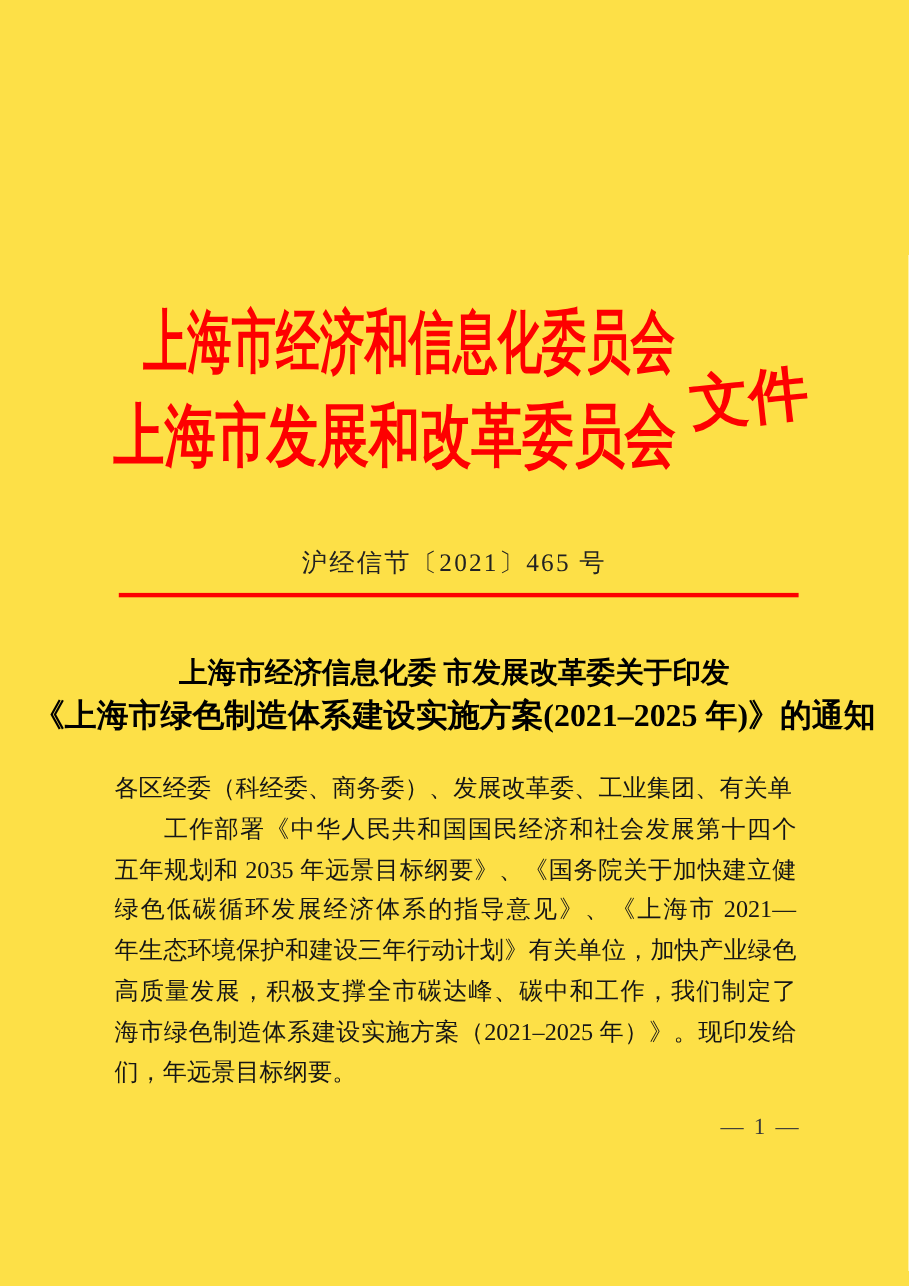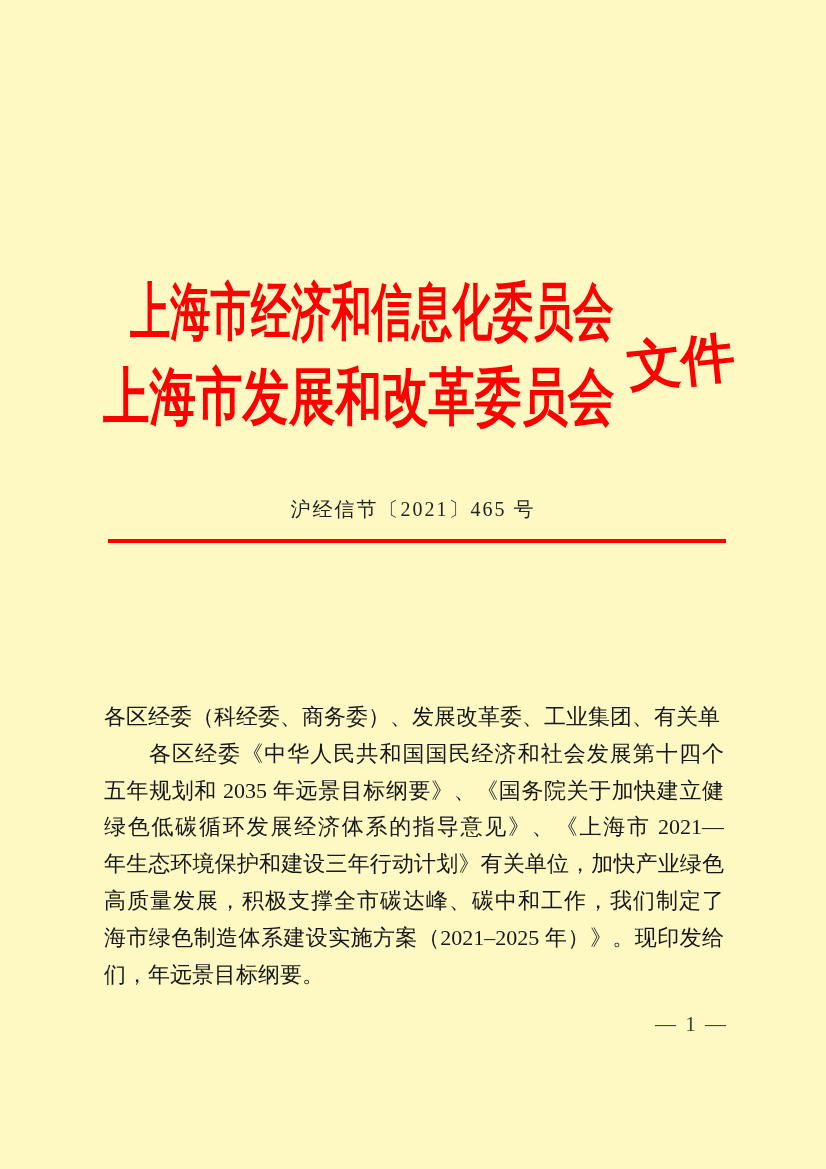--- a/index.html
+++ b/index.html
@@ -2,21 +2,21 @@
 <html><head>
 <meta charset="utf-8">
 <style>
   :root { --red: #fe0000; --ink: #161616; }
   * { margin: 0; padding: 0; box-sizing: border-box; }
   html, body { background: #ffffff; }
   .page {
     position: relative;
     width: 826px;
     height: 1169px;
-    background: #fef9c3;
+    background: #fde047;
     overflow: hidden;
     font-family: "Liberation Serif", "DejaVu Serif", serif;
   }
   .agency-line {
     position: absolute;
     font-weight: bold;
     color: var(--red);
     white-space: nowrap;
     line-height: 62px;
     font-size: 62px;
@@ -33,21 +33,21 @@
     color: var(--red);
     white-space: nowrap;
     transform: rotate(-6deg);
     transform-origin: center center;
   }
   .doc-number {
     position: absolute;
     left: 0; top: 496px;
     width: 826px;
     text-align: center;
-    font-size: 20px;
+    font-size: 23px;
     letter-spacing: 2px;
     color: #222222;
     white-space: nowrap;
   }
   .red-rule {
     position: absolute;
     left: 108px; top: 539px;
     width: 618px; height: 4px;
     background: var(--red);
   }
@@ -98,24 +98,28 @@
   <div class="agency-line agency-1">上海市经济和信息化委员会</div>
 
   <div class="agency-line agency-2">上海市发展和改革委员会</div>
 
   <div class="doc-type">文件</div>
 
   <div class="doc-number">沪经信节〔2021〕465 号</div>
 
   <div class="red-rule"></div>
 
+  <div class="title-block">
+    <div class="title-line1">上海市经济信息化委 市发展改革委关于印发</div>
+    <div class="title-line2">《上海市绿色制造体系建设实施方案(2021–2025 年)》的通知</div>
+  </div>
 
   <div class="body-block">
     <div class="body-line">各区经委（科经委、商务委）、发展改革委、工业集团、有关单位:</div>
-    <div class="body-line justify indent">各区经委《中华人民共和国国民经济和社会发展第十四个</div>
+    <div class="body-line justify indent">工作部署《中华人民共和国国民经济和社会发展第十四个</div>
     <div class="body-line justify">五年规划和 2035 年远景目标纲要》、《国务院关于加快建立健全</div>
     <div class="body-line justify">绿色低碳循环发展经济体系的指导意见》、《上海市 2021—2023</div>
     <div class="body-line justify">年生态环境保护和建设三年行动计划》有关单位，加快产业绿色</div>
     <div class="body-line justify">高质量发展，积极支撑全市碳达峰、碳中和工作，我们制定了《上</div>
     <div class="body-line justify">海市绿色制造体系建设实施方案（2021–2025 年）》。现印发给你</div>
     <div class="body-line">们，年远景目标纲要。</div>
   </div>
 
   <div class="page-number">— 1 —</div>
 

